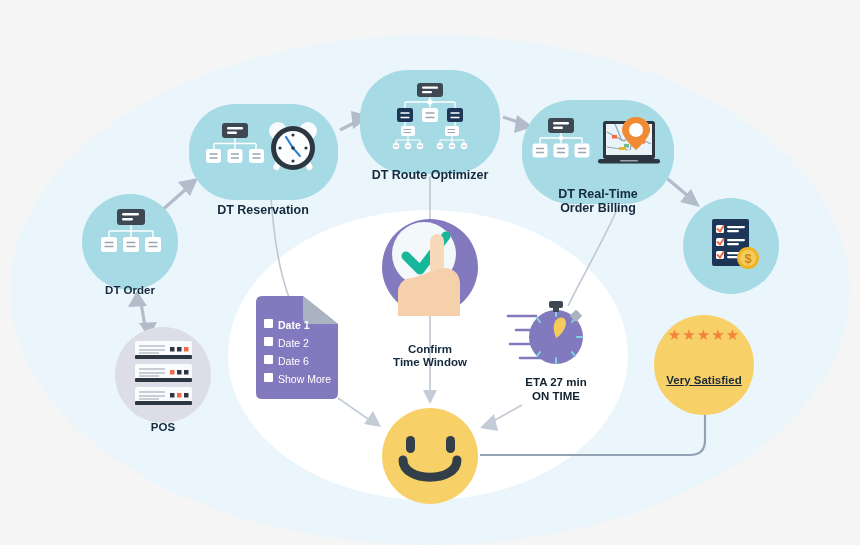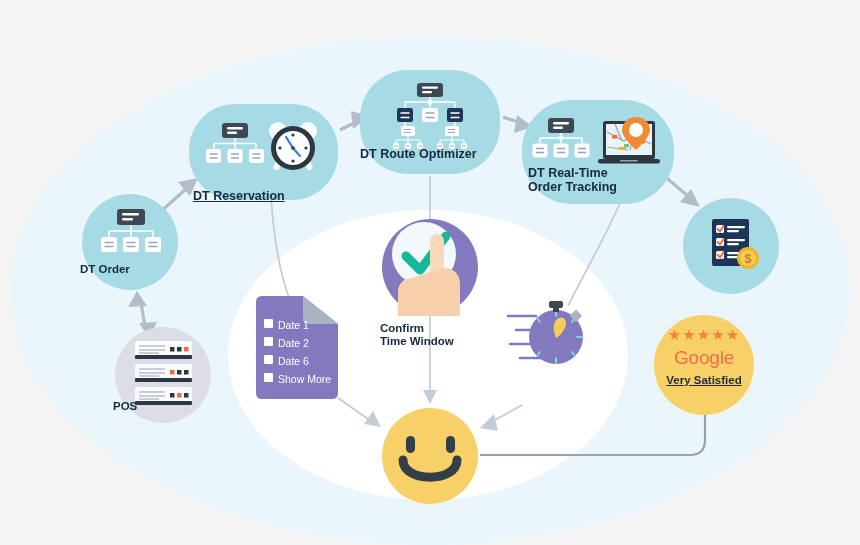--- a/index.html
+++ b/index.html
@@ -14,25 +14,27 @@
     width: 860px; height: 545px;
     background: #f5f5f5;
   }
   #stage svg.layer {
     position: absolute;
     left: 0; top: 0;
     width: 860px; height: 545px;
   }
   .node-label {
     position: absolute;
+    text-align: center;
     color: #152a3d;
     font-weight: bold;
     line-height: 1.14;
     pointer-events: none;
     white-space: pre-line;
+    margin-top: 21px;
   }
   .lbl-md { font-size: 11.5px; }
   .lbl-lg { font-size: 12.5px; }
   .card-text {
     position: absolute;
     color: #ffffff;
     font-size: 10.5px;
     font-weight: normal;
     line-height: 1;
   }
@@ -404,39 +406,40 @@
 
     <g>
       <circle cx="704" cy="365" r="50" fill="#f7d168"></circle>
     </g>
   </svg>
 
   <div class="node-label lbl-md" style="left:80px; top:263px; width:100px;">DT Order</div>
 
   <div class="node-label lbl-md" style="left:113px; top:400px; width:100px;">POS</div>
 
-  <div class="node-label lbl-lg" style="left:193px; top:189px; width:140px;text-decoration:underline;">DT Reservation</div>
+  <div class="node-label lbl-lg" style="left:193px; top:182px; width:140px;">DT Reservation</div>
 
   <div class="node-label lbl-lg" style="left:360px; top:147px; width:140px;">DT Route Optimizer</div>
 
   <div class="node-label lbl-lg" style="left:528px; top:166px; width:140px;">DT Real-Time
-Order Tracking</div>
+Order Billing</div>
 
 
   <div class="node-label lbl-md" style="left:380px; top:322px; width:100px;">Confirm
 Time Window</div>
 
-
-  <div class="card-text" style="left:278px; top:320px;">Date 1</div>
+  <div class="eta-text" style="left:496px; top:376px; width:120px;">ETA 27 min
+ON TIME</div>
+
+  <div class="card-text" style="left:278px; top:320px;font-weight:bold;">Date 1</div>
   <div class="card-text" style="left:278px; top:338px;">Date 2</div>
   <div class="card-text" style="left:278px; top:356px;">Date 6</div>
   <div class="card-text" style="left:278px; top:374px;text-align:right;">Show More</div>
 
   <div style="position:absolute; left:654px; top:326px; width:100px; text-align:center;
               color:#f2843c; font-size:15px; letter-spacing:1px;">
     <span>★</span><span>★</span><span>★</span><span>★</span><span>★</span>
   </div>
 
-  <div class="google-word" style="left:654px; top:347px; width:100px; text-align:center;">Google</div>
 
   <div class="google-sub" style="left:649px; top:374px; width:110px; text-align:center;">Very Satisfied</div>
 
 </div>
 
 </body></html>

